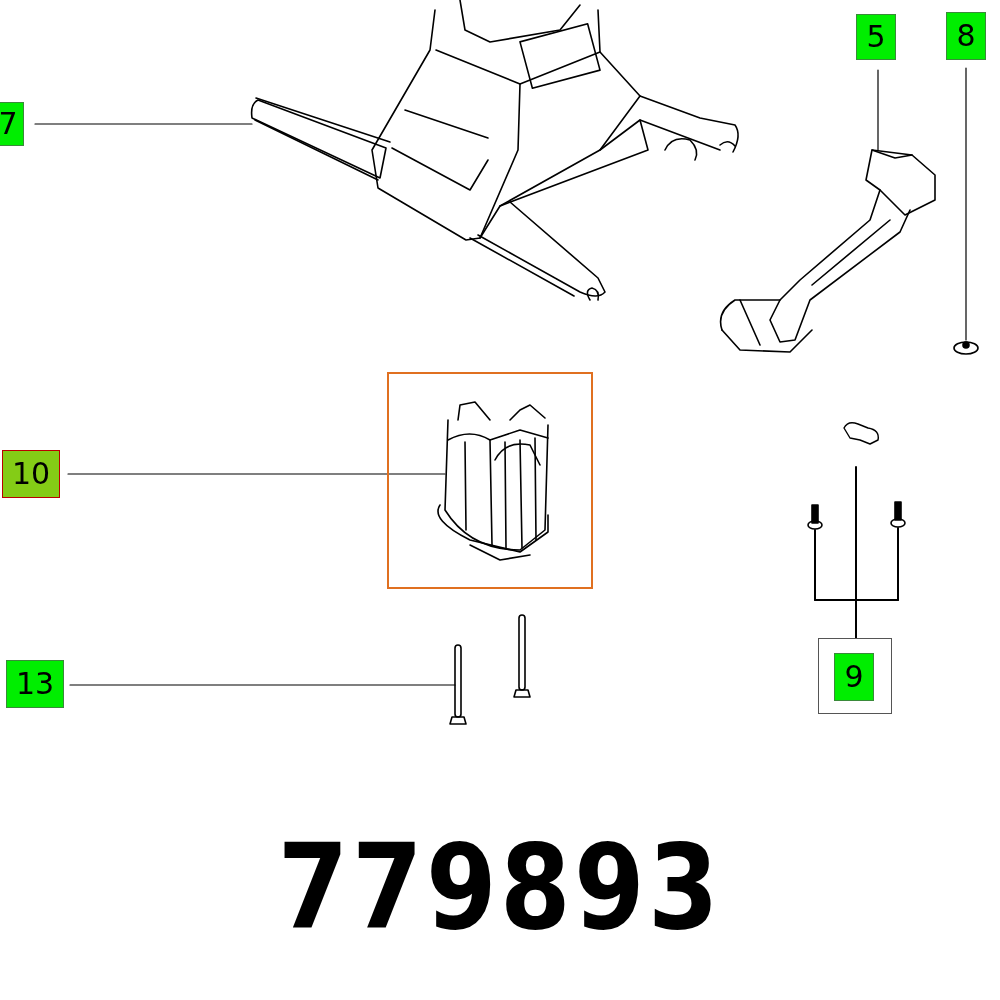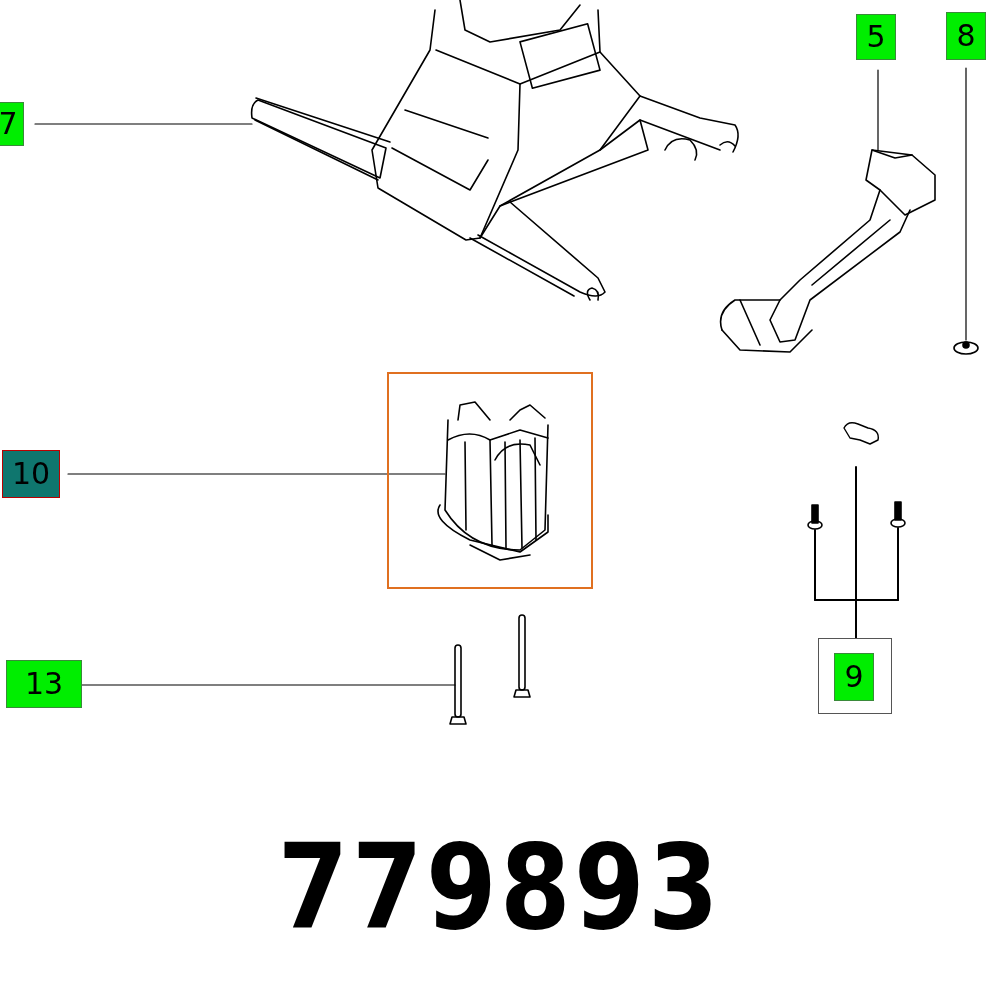--- a/index.html
+++ b/index.html
@@ -3,21 +3,21 @@
 <meta charset="utf-8">
 <style>
   html, body { margin: 0; padding: 0; background: #ffffff; }
   body { width: 1000px; height: 1000px; position: relative; overflow: hidden; font-family: "Liberation Sans", sans-serif; }
   .label {
     position: absolute; display: flex; align-items: center; justify-content: center;
     color: #000; font-family: "DejaVu Sans", sans-serif; font-size: 30px; line-height: 1;
     border: 1px solid #3a8a3a; box-sizing: border-box;
   }
   .label.green { background: #00ee00; }
-  .label.red { background: #0f766e; border-color: #b00; text-align: right; }
+  .label.red { background: #84cc16; border-color: #b00; text-align: right; }
   .frame9 { position: absolute; border: 1px solid #555; box-sizing: border-box; background: #fff; }
   .highlight-box { position: absolute; border: 2px solid #e07020; box-sizing: border-box; }
   svg.drawing { position: absolute; left: 0; top: 0; }
   .part-number {
     position: absolute; left: 0; width: 1000px; top: 818px; text-align: center;
     font-family: "DejaVu Sans", sans-serif; font-weight: bold; font-size: 118px; letter-spacing: 4px; color: #000;
     transform: scaleX(0.86); transform-origin: 500px 0;
   }
 </style>
 </head>
@@ -126,17 +126,17 @@
 <div class="label green" style="left:946px; top:12px; width:40px; height:48px;">
   <span>8</span>
 </div>
 <div class="label red" style="left:2px; top:450px; width:58px; height:48px;">
   <span>10</span>
 </div>
 <div class="frame9" style="left:818px; top:638px; width:74px; height:76px;"></div>
 <div class="label green" style="left:834px; top:653px; width:40px; height:48px;">
   <span>9</span>
 </div>
-<div class="label green" style="left:6px; top:660px; width:76px; height:48px;">
+<div class="label green" style="left:6px; top:660px; width:58px; height:48px;">
   <span>13</span>
 </div>
 
 <div class="part-number">779893</div>
 
 </body></html>

